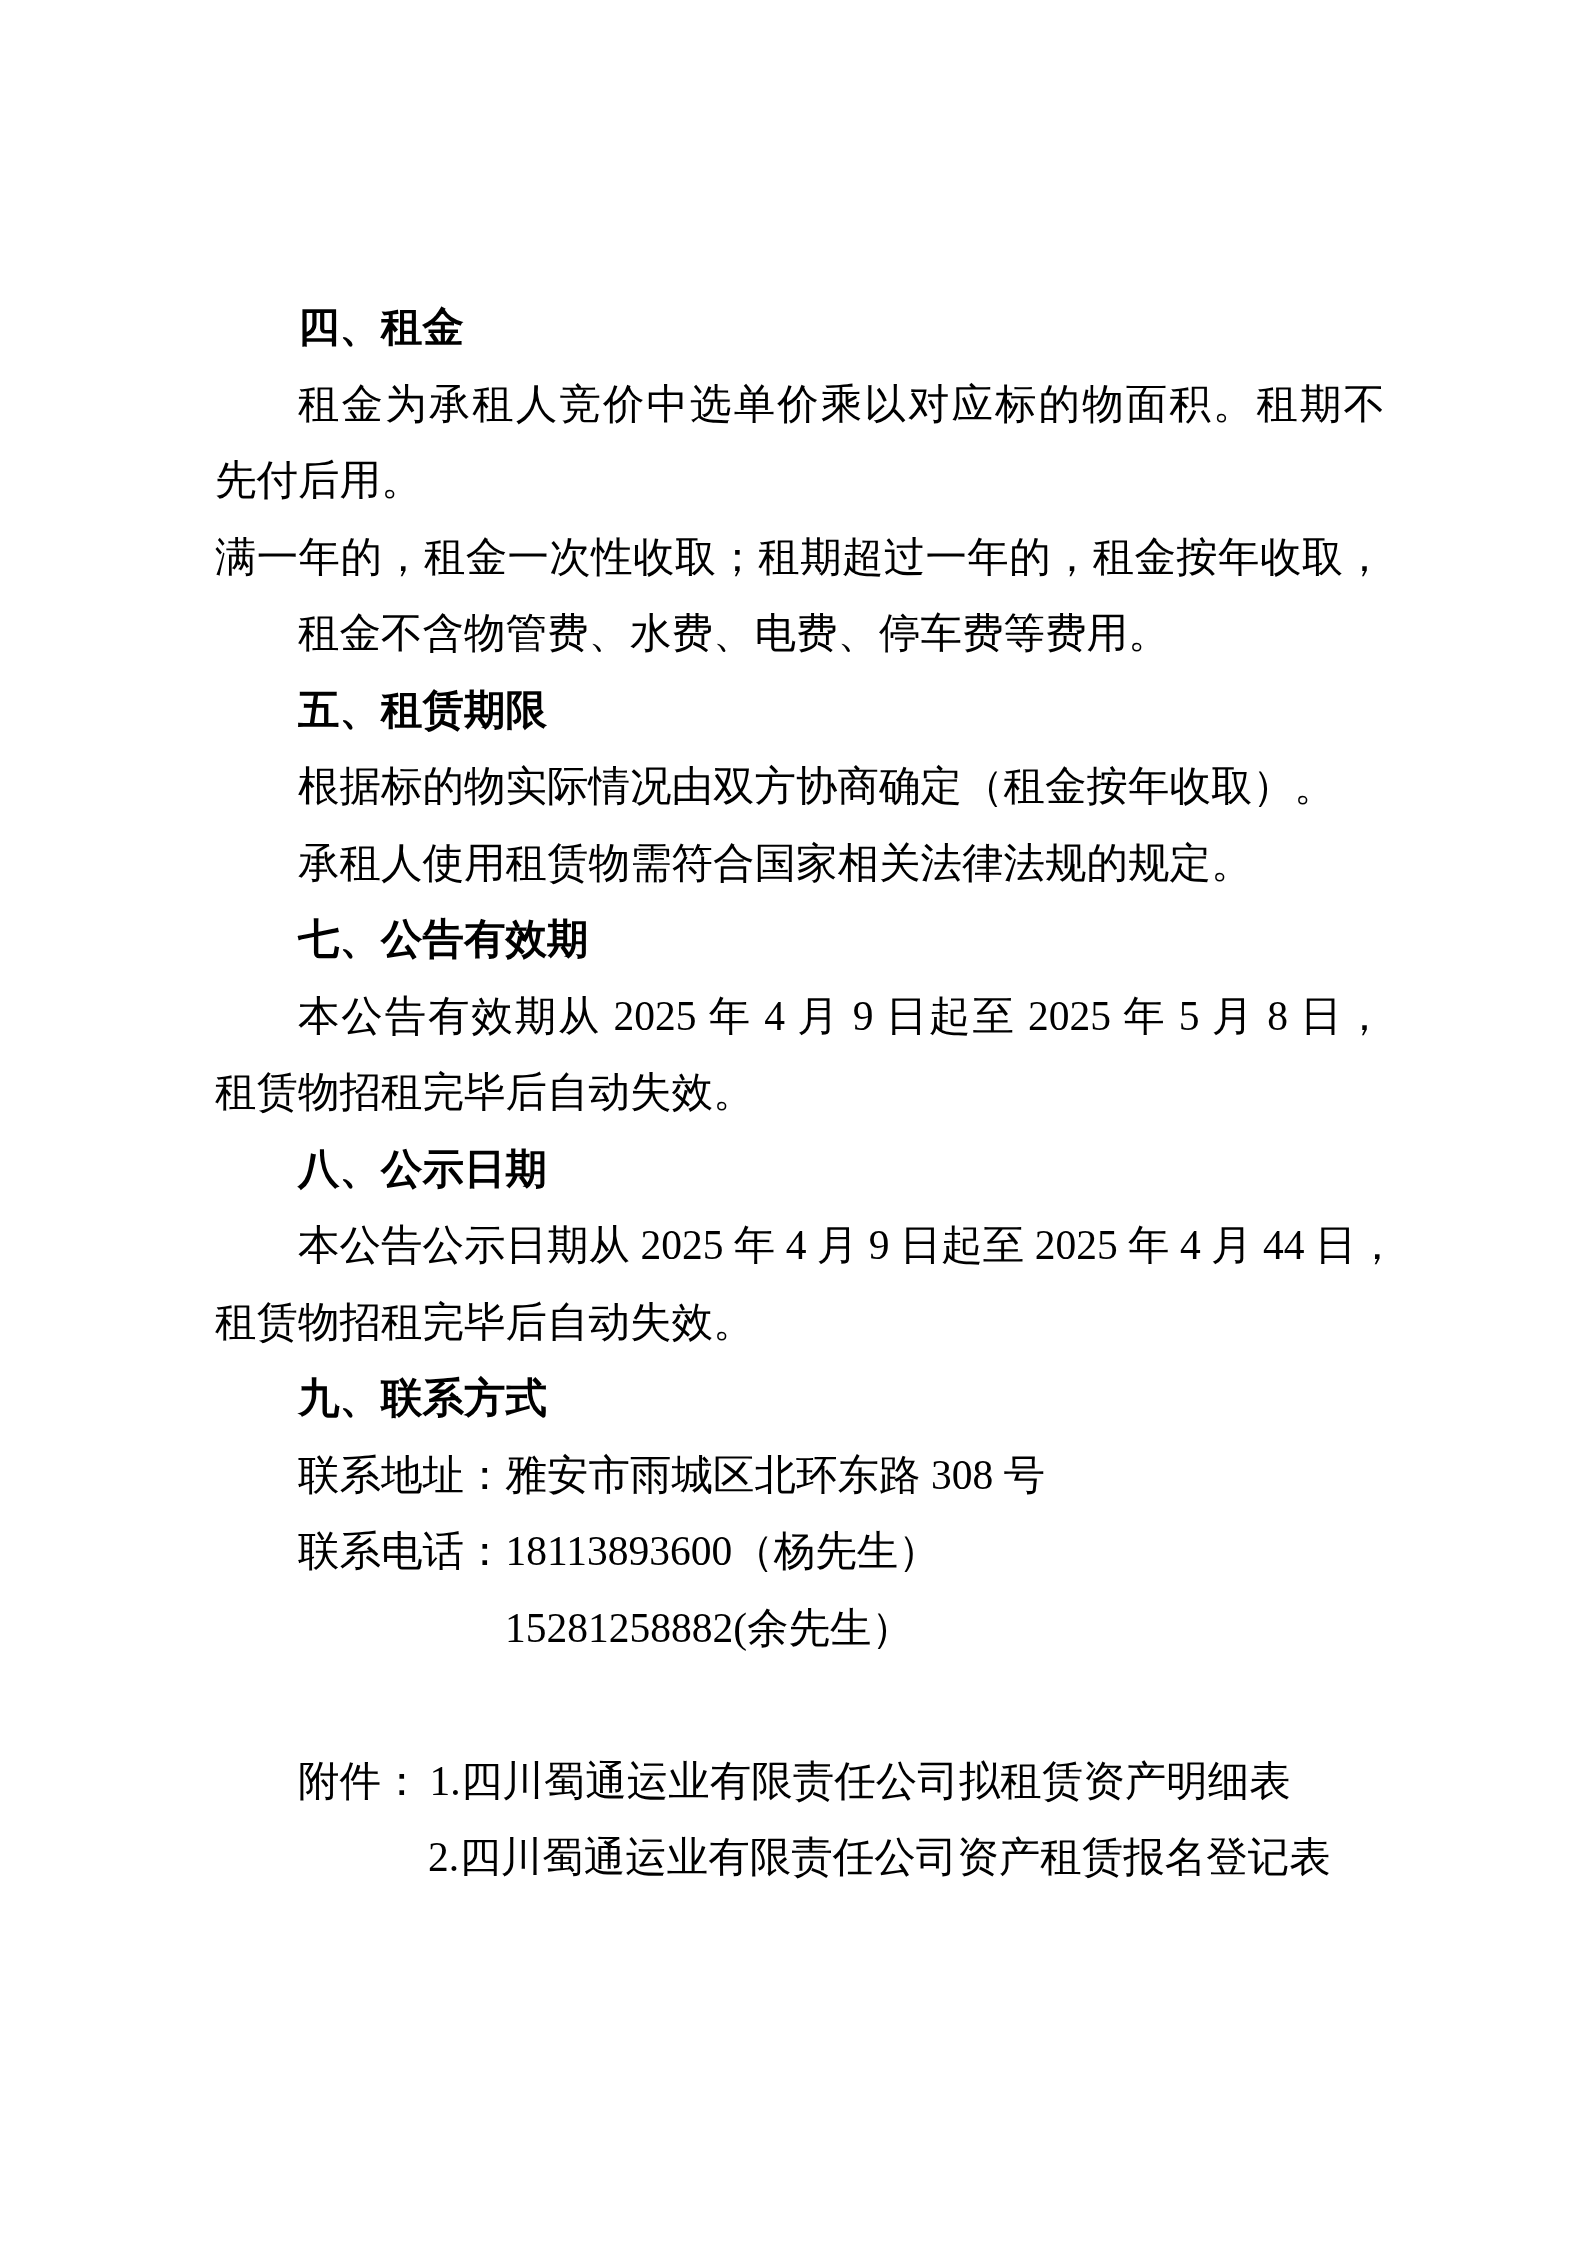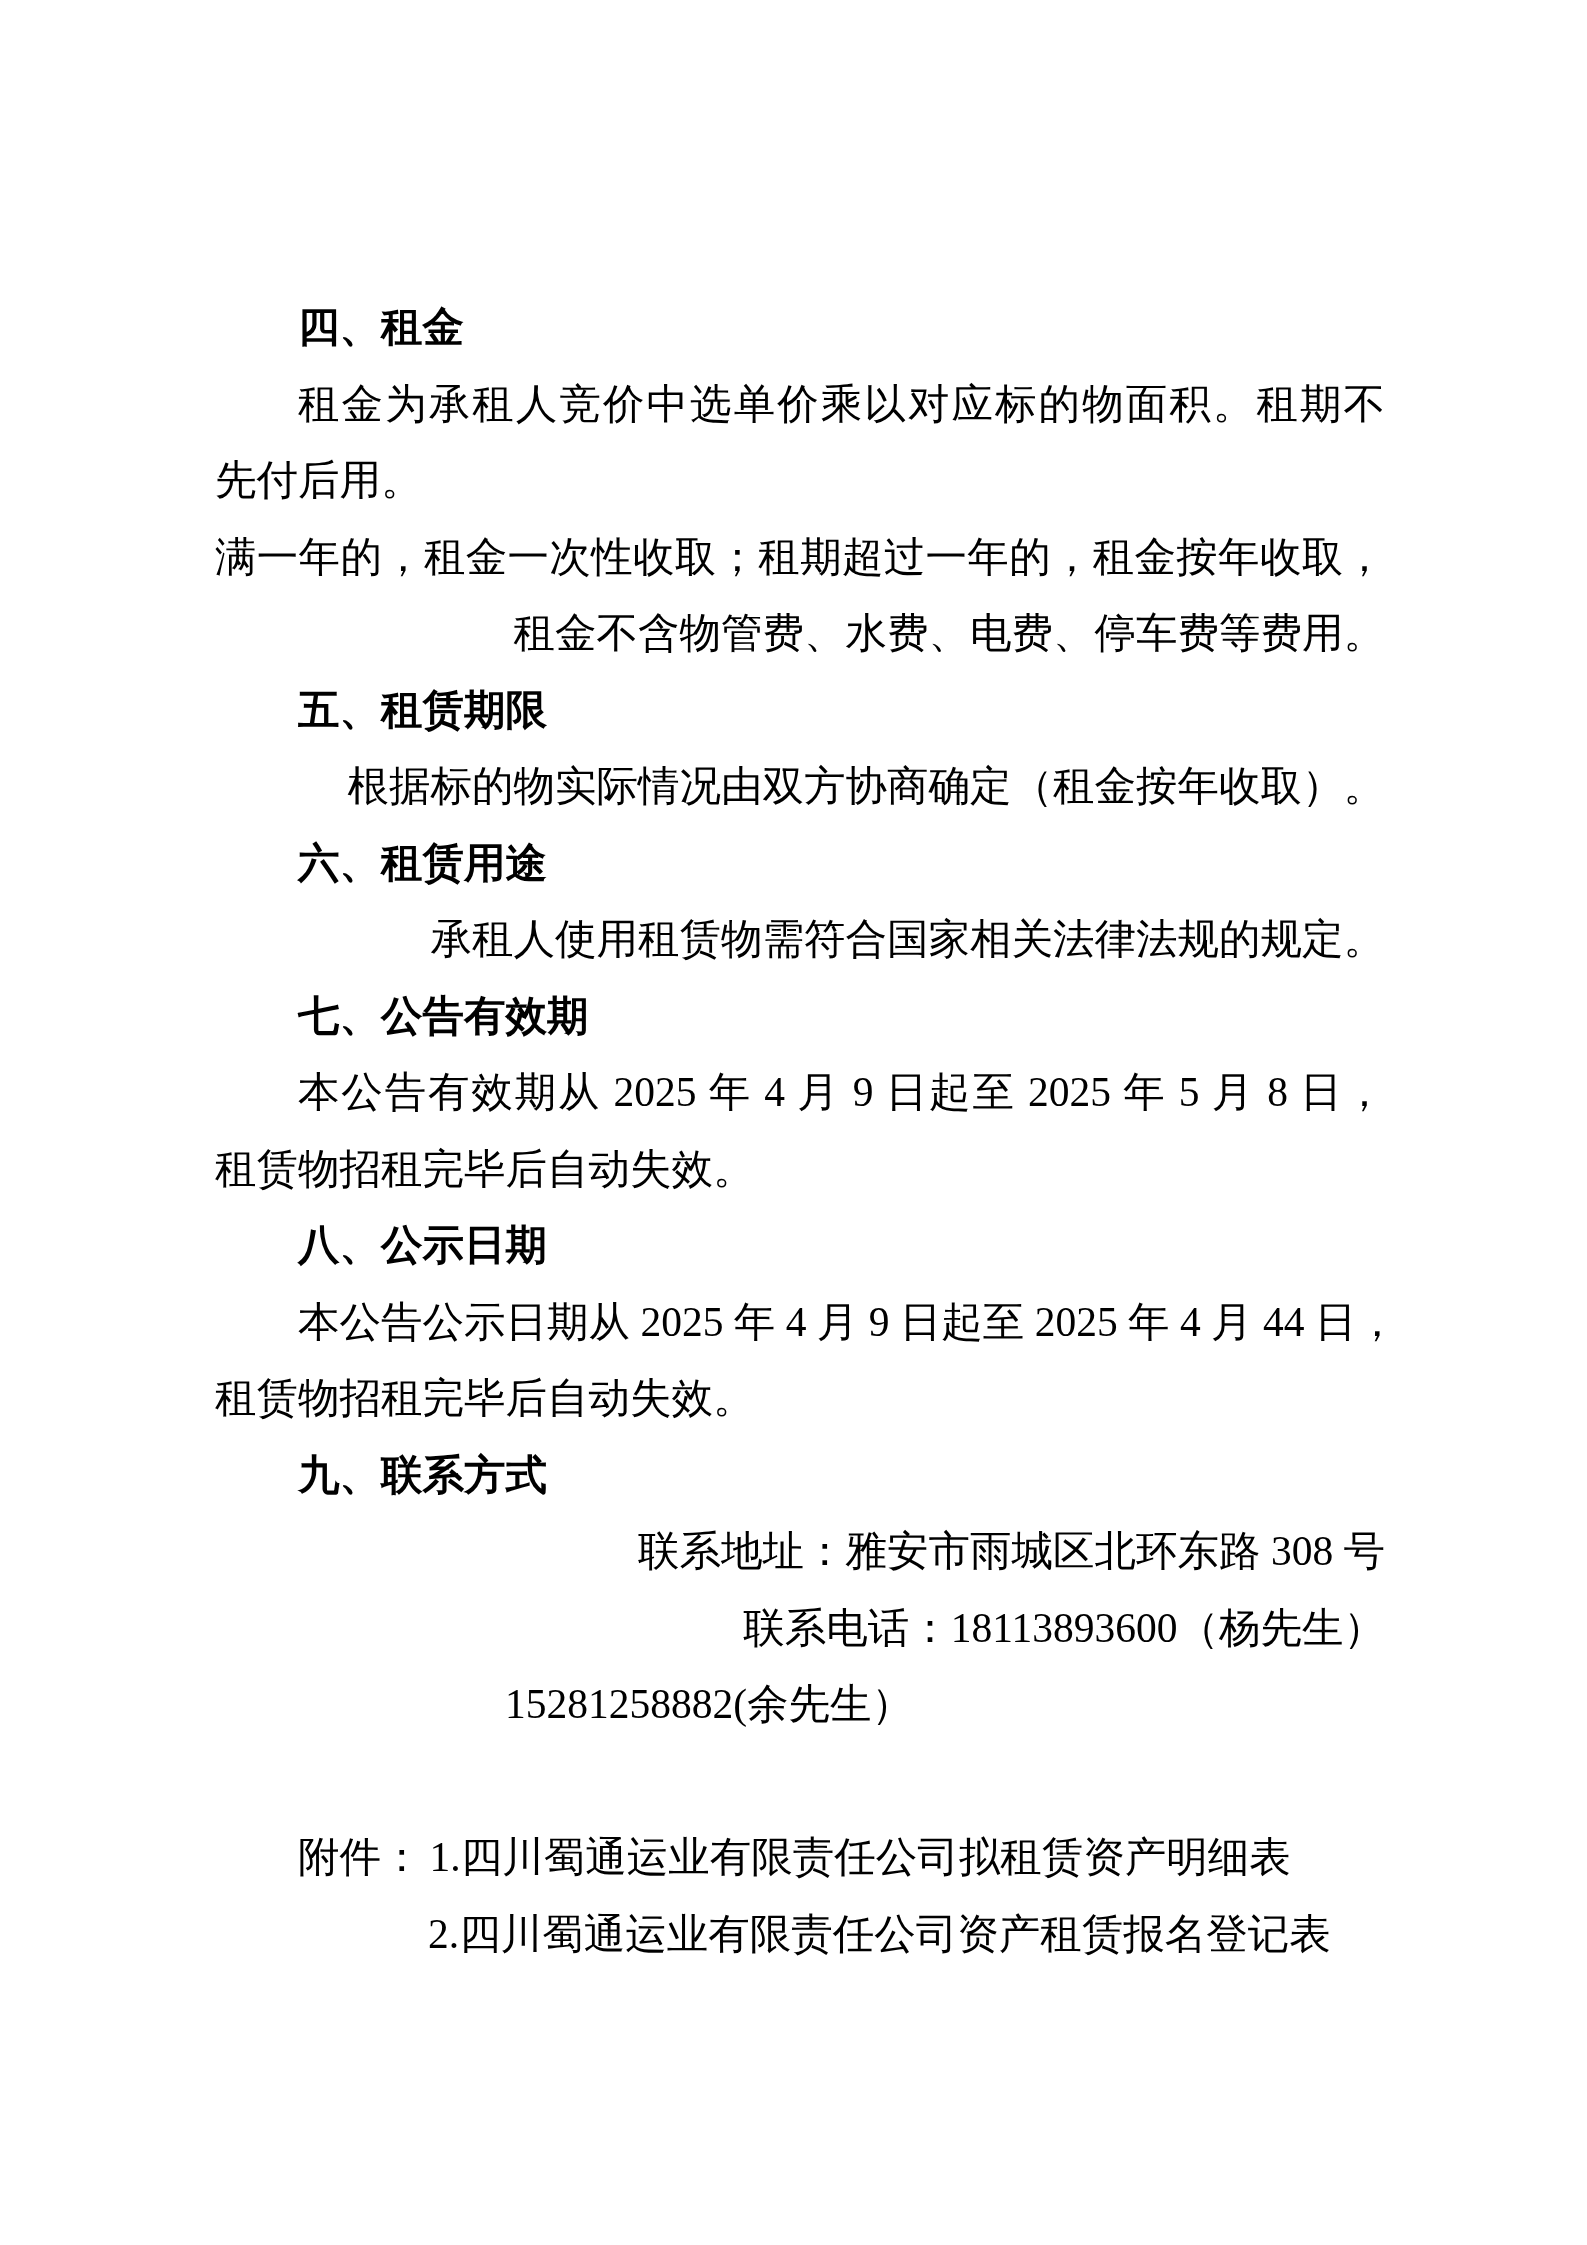--- a/index.html
+++ b/index.html
@@ -43,21 +43,20 @@
     text-align-last: justify;
   }
   
   .cj {
     text-align: justify;
     text-align-last: justify;
   }
   
   .f {
     text-indent: 2em;
-    text-align: right;
   }
   
   .c { }
   
   .p2 {
     text-indent: 290px;
   }
   
   .blank {
     height: 76.5px;
@@ -86,21 +85,20 @@
     <div class="ln cj">满一年的，租金一次性收取；租期超过一年的，租金按年收取，</div>
     <div class="ln f">租金不含物管费、水费、电费、停车费等费用。</div>
   </section>
 
   <section>
     <div class="ln h">五、租赁期限</div>
     <div class="ln f">根据标的物实际情况由双方协商确定（租金按年收取）。</div>
   </section>
 
   <section>
-    <div class="ln h">六、租赁用途</div>
     <div class="ln f">承租人使用租赁物需符合国家相关法律法规的规定。</div>
   </section>
 
   <section>
     <div class="ln h">七、公告有效期</div>
     <div class="ln fj">本公告有效期从 2025 年 4 月 9 日起至 2025 年 5 月 8 日，</div>
     <div class="ln c">租赁物招租完毕后自动失效。</div>
   </section>
 
   <section>

